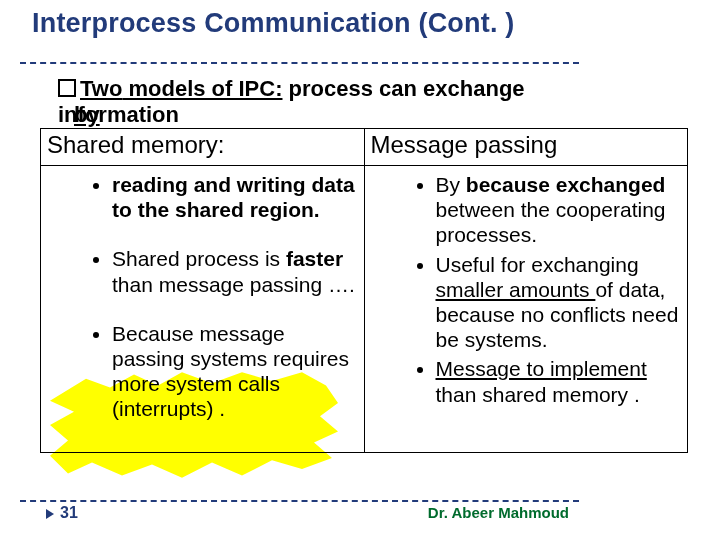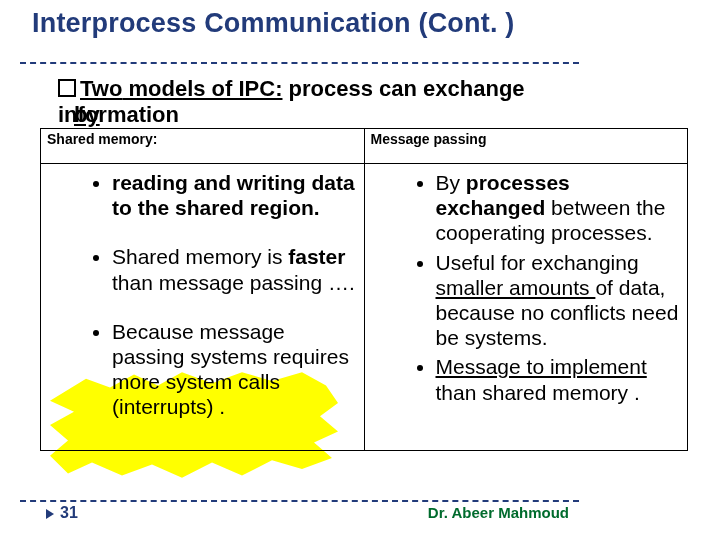--- a/index.html
+++ b/index.html
@@ -74,25 +74,25 @@
     border-collapse: collapse;
     font-size: 21px;
   }
   .table td {
     border: 1px solid #000;
     vertical-align: top;
     padding: 2px 6px 6px 6px;
     width: 50%;
   }
   .col-header {
-    font-weight: bold;
+    font-weight: normal;
     text-align: left;
     padding-left: 34px;
     height: 26px;
-    font-size: 14px;
+    font-size: 24px;
   }
   .bullets {
     list-style: disc;
     margin: 4px 0 0 0;
     padding-left: 28px;
   }
   .bullets li {
     margin-bottom: 24px;
     line-height: 1.2;
     margin-left: 37px;
@@ -178,32 +178,32 @@
       <td class="col-header">Message passing</td>
     </tr>
     <tr>
       <td>
         <div class="left-cell-content">
         <ul class="bullets">
           <li>
             <span class="b">reading and writing data to the shared region.</span>
           </li>
           <li>
-            <span>Shared memory is </span><span class="b">faster</span><span> than message passing ….</span>
+            <span>Shared process is </span><span class="b">faster</span><span> than message passing ….</span>
           </li>
           <li>
             <span>Because message passing systems requires more system calls  (interrupts) .</span>
           </li>
         </ul>
         </div>
       </td>
       <td>
         <ul class="bullets right">
           <li>
-            <span>By </span><span class="b">processes exchanged</span><span> between the cooperating processes.</span>
+            <span>By </span><span class="b">because exchanged</span><span> between the cooperating processes.</span>
           </li>
           <li>
             <span>Useful for exchanging </span><span class="u">smaller amounts </span><span>of data, because no conflicts need be systems.</span>
           </li>
           <li>
             <span class="u">Message to implement </span><span>than shared memory .</span>
           </li>
         </ul>
       </td>
     </tr>

